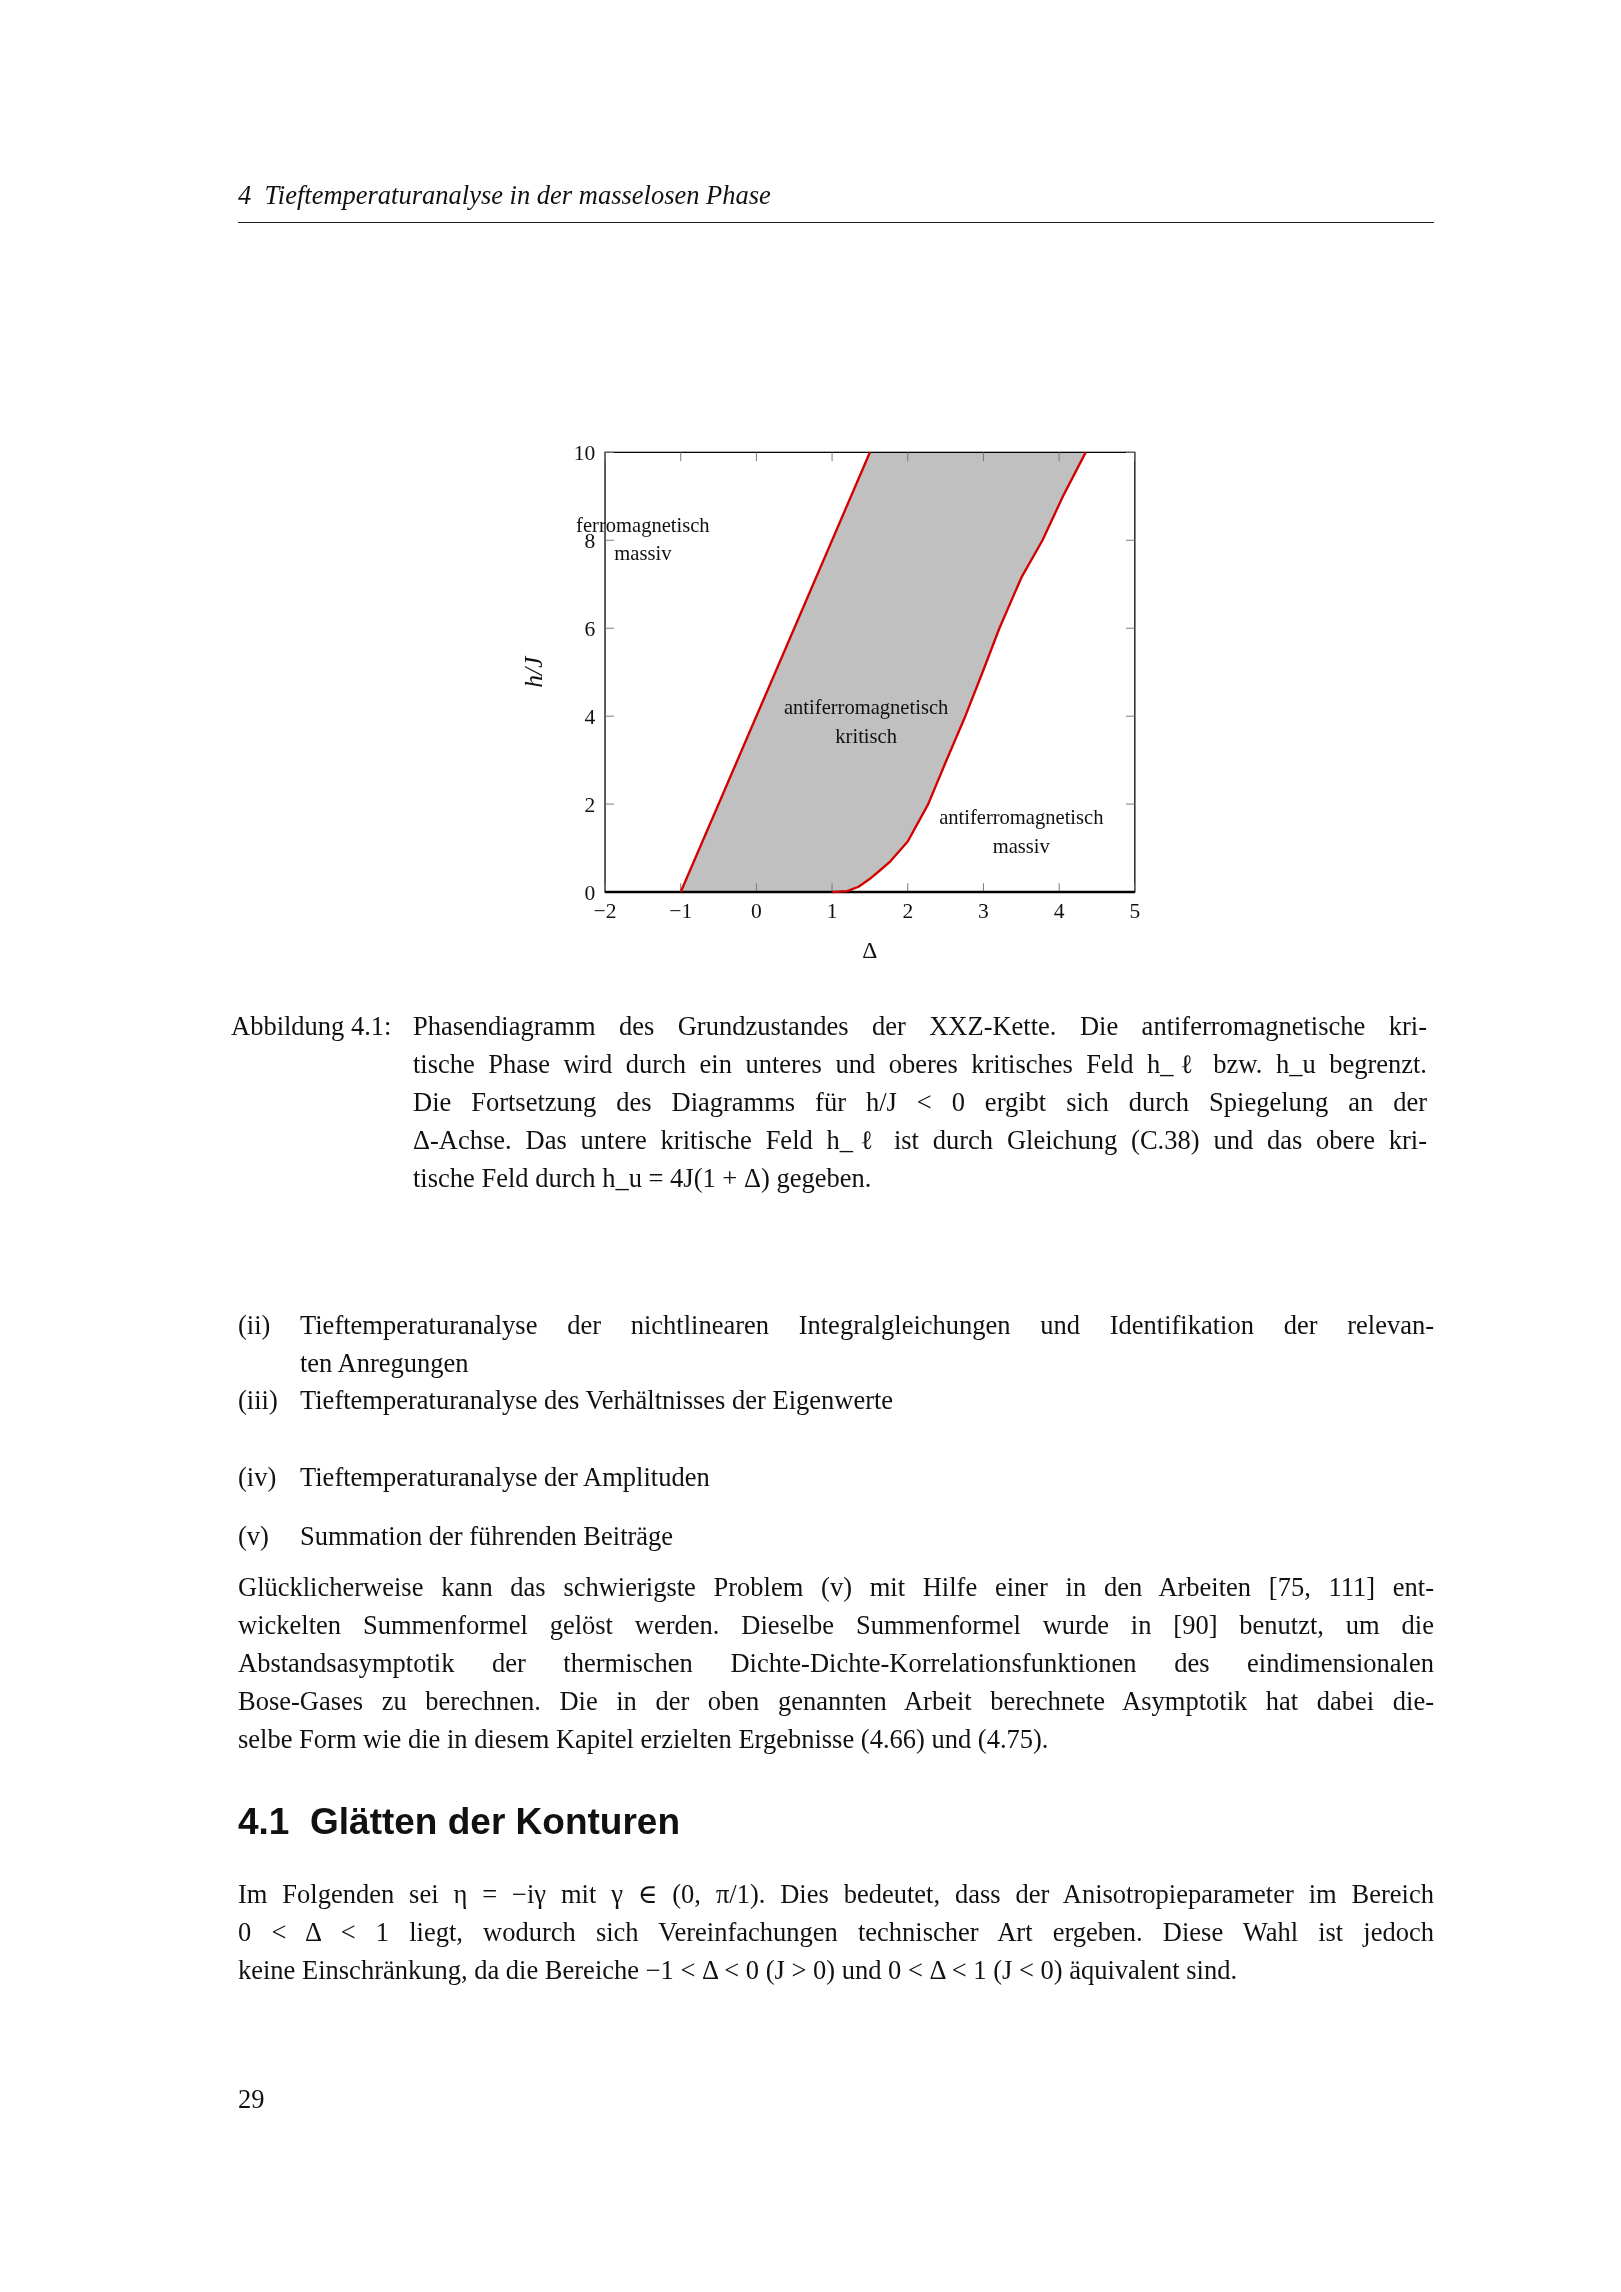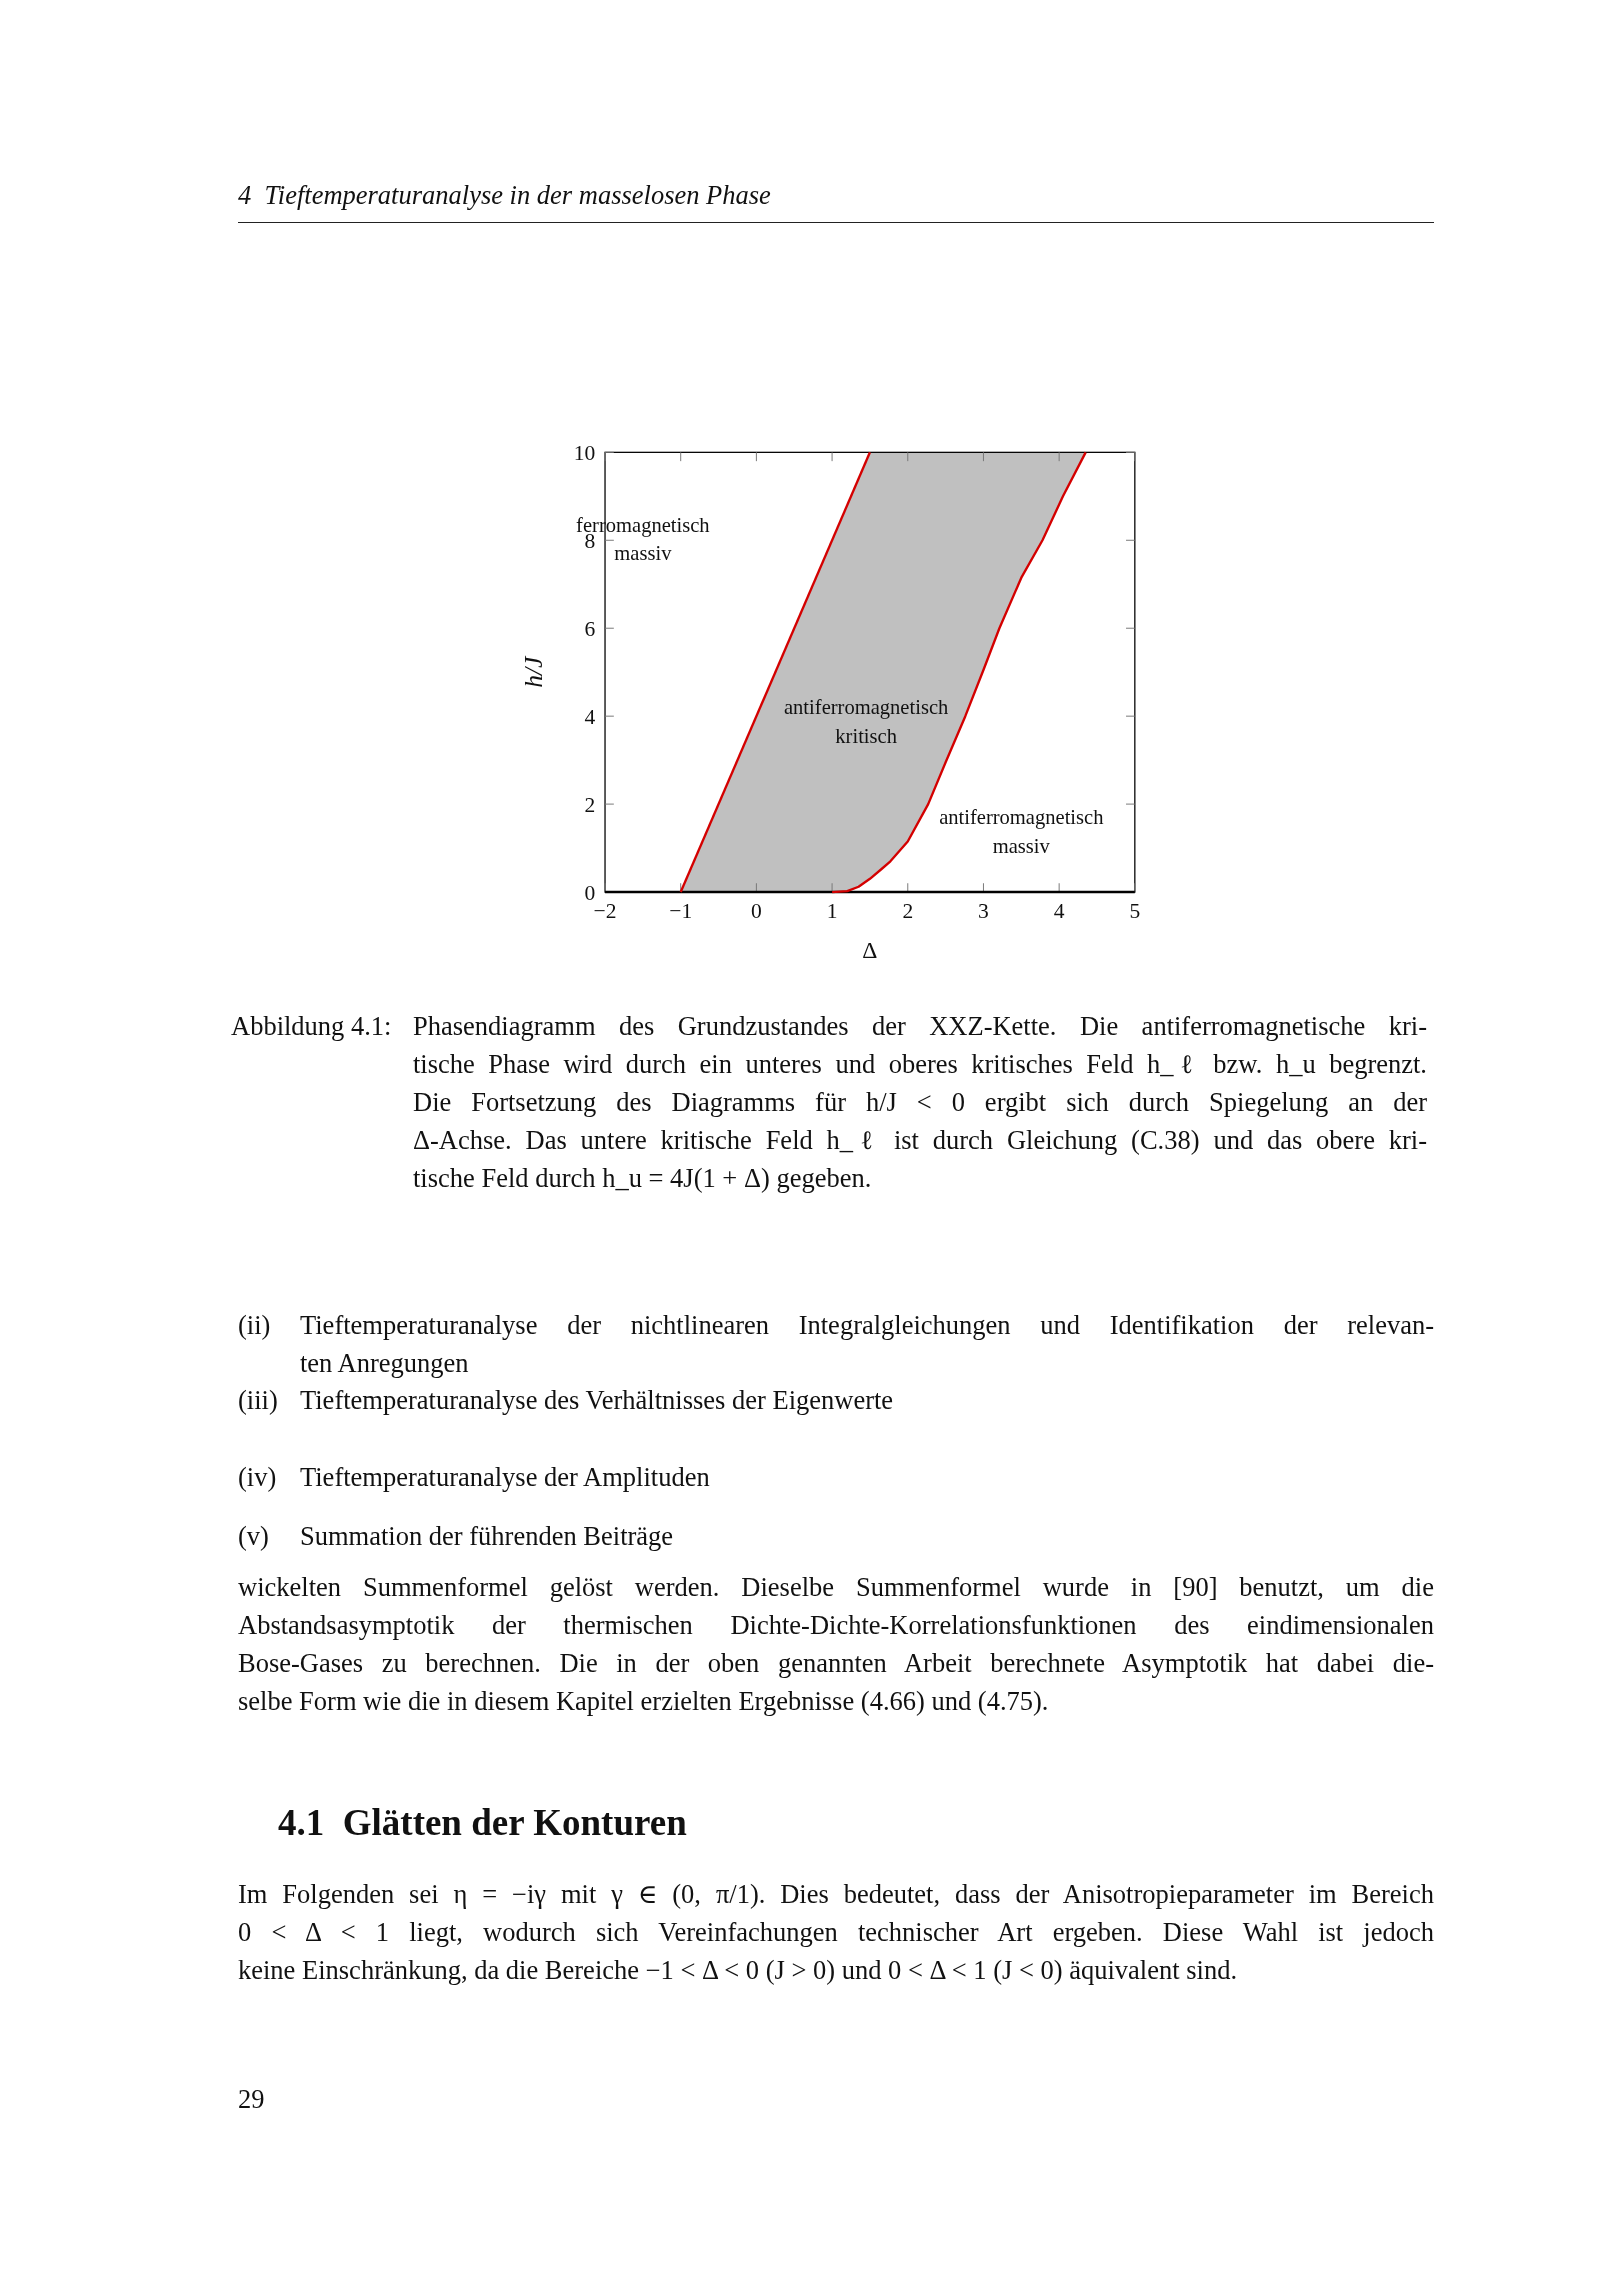--- a/index.html
+++ b/index.html
@@ -11,21 +11,21 @@
   .cap{font-size:26.5px;line-height:38px;}
   #caption{left:231px;top:1007px;width:1196px;}
   #caption .lbl{position:absolute;left:0;top:0;white-space:nowrap;}
   #caption .txt{margin-left:182px;text-align:justify;}
   .line{display:block;text-align:justify;text-align-last:justify;white-space:nowrap;}
   .line.last{text-align-last:left;}
   .enum{position:absolute;left:238px;width:1196px;font-size:26.5px;line-height:38px;}
   .enum .num{position:absolute;left:0;width:46px;}
   .enum .body{margin-left:62px;}
   #para1{left:238px;top:1568px;width:1196px;font-size:26.5px;line-height:38px;}
-  #sec-heading{left:238px;top:1801px;font-family:Liberation Serif, serif;font-weight:bold;font-size:37px;white-space:pre;margin-left:40px;}
+  #sec-heading{left:238px;top:1801px;font-family:Liberation Sans, sans-serif;font-weight:bold;font-size:37px;white-space:pre;}
   #para2{left:238px;top:1875px;width:1196px;font-size:26.5px;line-height:38px;}
   #page-number{left:238px;top:2084px;font-size:26.5px;}
   svg text{font-family:"Liberation Serif","DejaVu Serif",serif;}
 </style>
 </head>
 <body>
 
 <div id="running-head" class="abs"><span>4</span>  <span>Tieftemperaturanalyse in der masselosen Phase</span></div>
 <div id="head-rule" class="abs"></div>
 
@@ -119,20 +119,21 @@
     </div>
     <div class="enum" style="top: 1517px;">
       <span class="num">(v)</span>
       <div class="body">
         <span class="line last">Summation der führenden Beiträge</span>
       </div>
     </div>
   </div>
 
 <div id="para1" class="abs">
+    <span class="line">Glücklicherweise kann das schwierigste Problem (v) mit Hilfe einer in den Arbeiten [75, 111] ent-</span>
     <span class="line">wickelten Summenformel gelöst werden. Dieselbe Summenformel wurde in [90] benutzt, um die</span>
     <span class="line">Abstandsasymptotik der thermischen Dichte-Dichte-Korrelationsfunktionen des eindimensionalen</span>
     <span class="line">Bose-Gases zu berechnen. Die in der oben genannten Arbeit berechnete Asymptotik hat dabei die-</span>
     <span class="line last">selbe Form wie die in diesem Kapitel erzielten Ergebnisse (4.66) und (4.75).</span>
   </div>
 
 <div id="sec-heading" class="abs"><span>4.1</span>  <span>Glätten der Konturen</span></div>
 
 <div id="para2" class="abs">
     <span class="line">Im Folgenden sei η = −iγ mit γ ∈ (0, π/1). Dies bedeutet, dass der Anisotropieparameter im Bereich</span>

